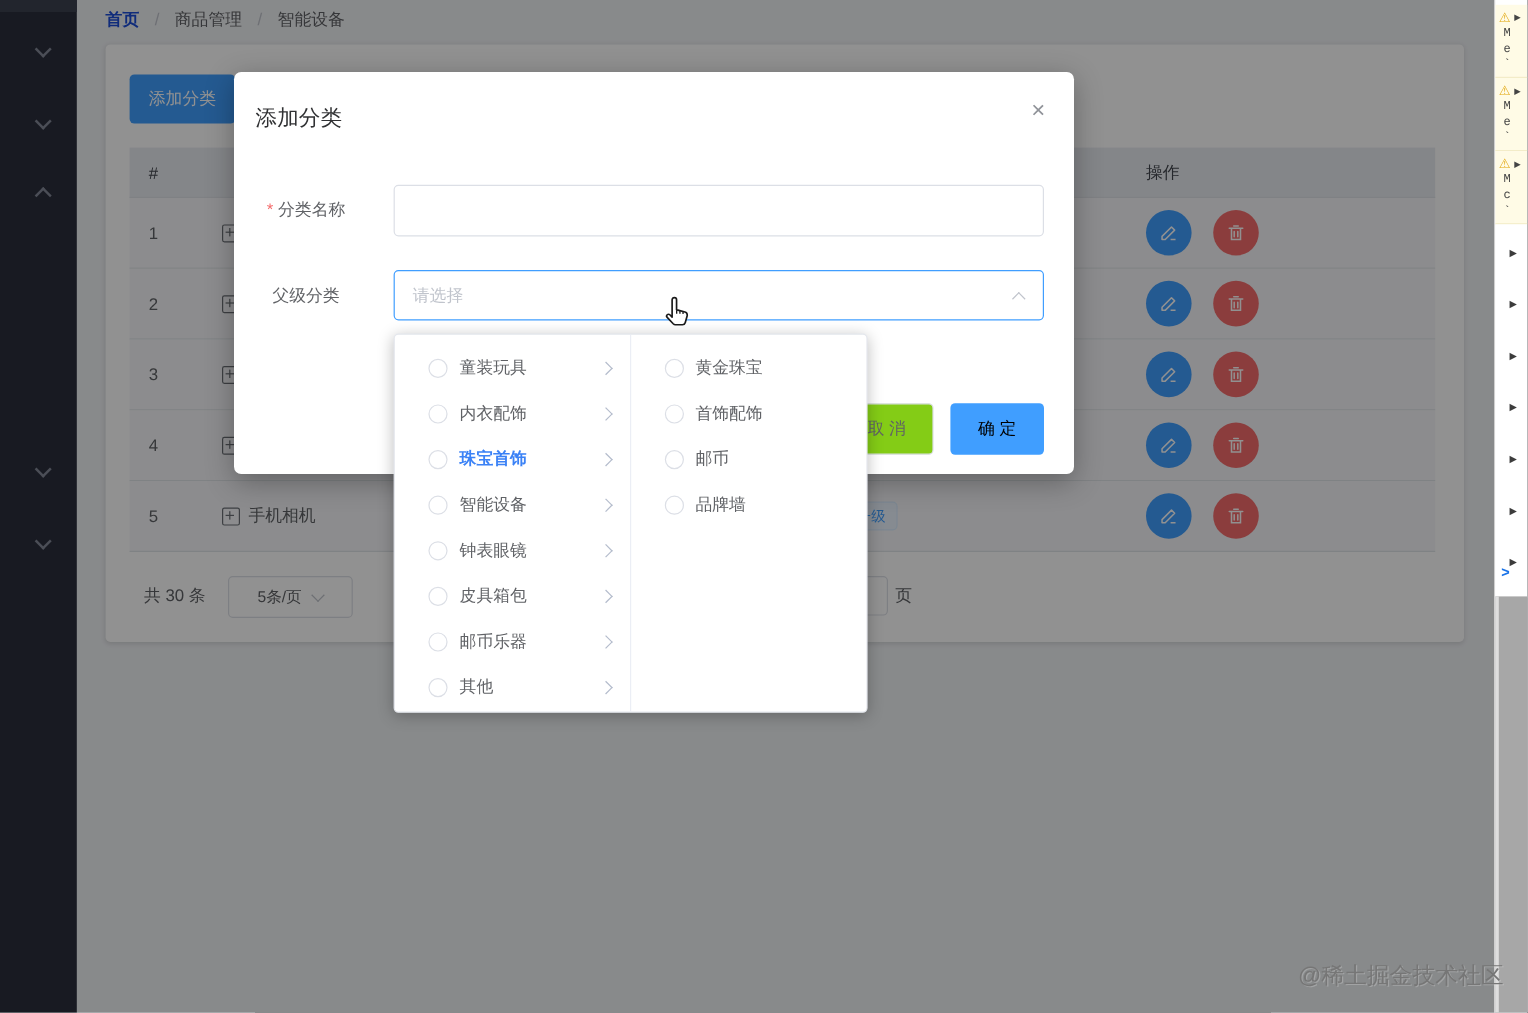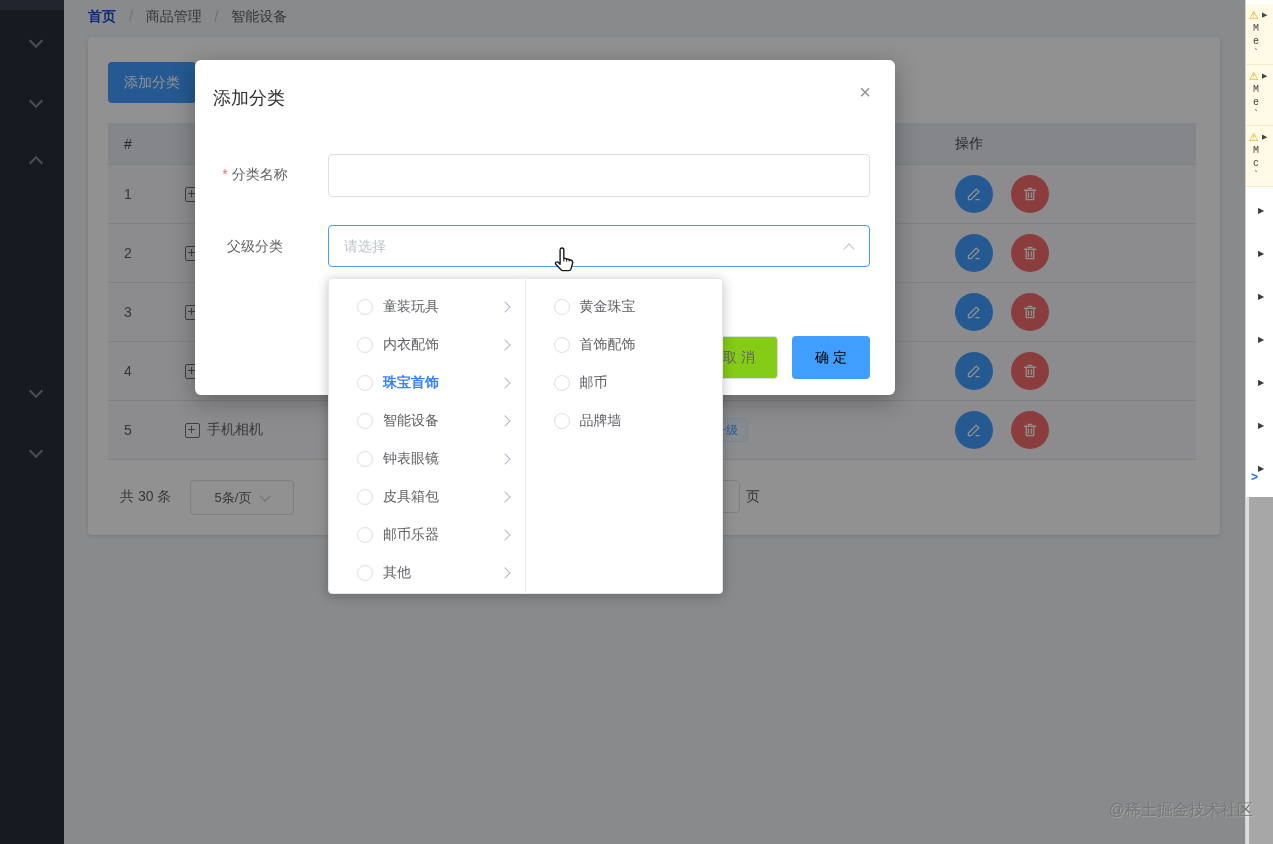--- a/index.html
+++ b/index.html
@@ -108,21 +108,21 @@
   .warn .w-icon{color:#e2a70e;font-size:11px;line-height:11px;}
   .warn .w-arrow{color:#444;font-size:7px;margin-left:3px;}
   .warn .w-line{font-size:10px;line-height:13px;color:#444;padding-left:4px;
                 font-family:"Liberation Mono","DejaVu Sans Mono",monospace;}
   .entries{position:relative;background:#fff;}
   .e-arrow{position:absolute;left:12px;font-size:8px;color:#3c3c3c;cursor:pointer;}
   .prompt{position:absolute;left:5px;font-size:12px;font-weight:bold;color:#1a73e8;cursor:text;}
   .strip-bottom{position:absolute;left:0;top:497px;width:28px;height:347px;background:#a7a7a7;border-left:3px solid #dedede;box-sizing:border-box;}
 
   
-  .watermark{position:absolute;right:20px;top:800px;font-size:16px;color:#767676;z-index:40;
+  .watermark{position:absolute;right:20px;top:800px;font-size:19px;color:#767676;z-index:40;
              text-shadow:1px 1px 0 rgba(255,255,255,.22);}
 </style>
 </head>
 <body>
 
 <div id="app">
 
   <aside class="sidebar">
     <div class="sidebar-top"></div>
   <span class="chev down" style="top: 36px;"></span>

